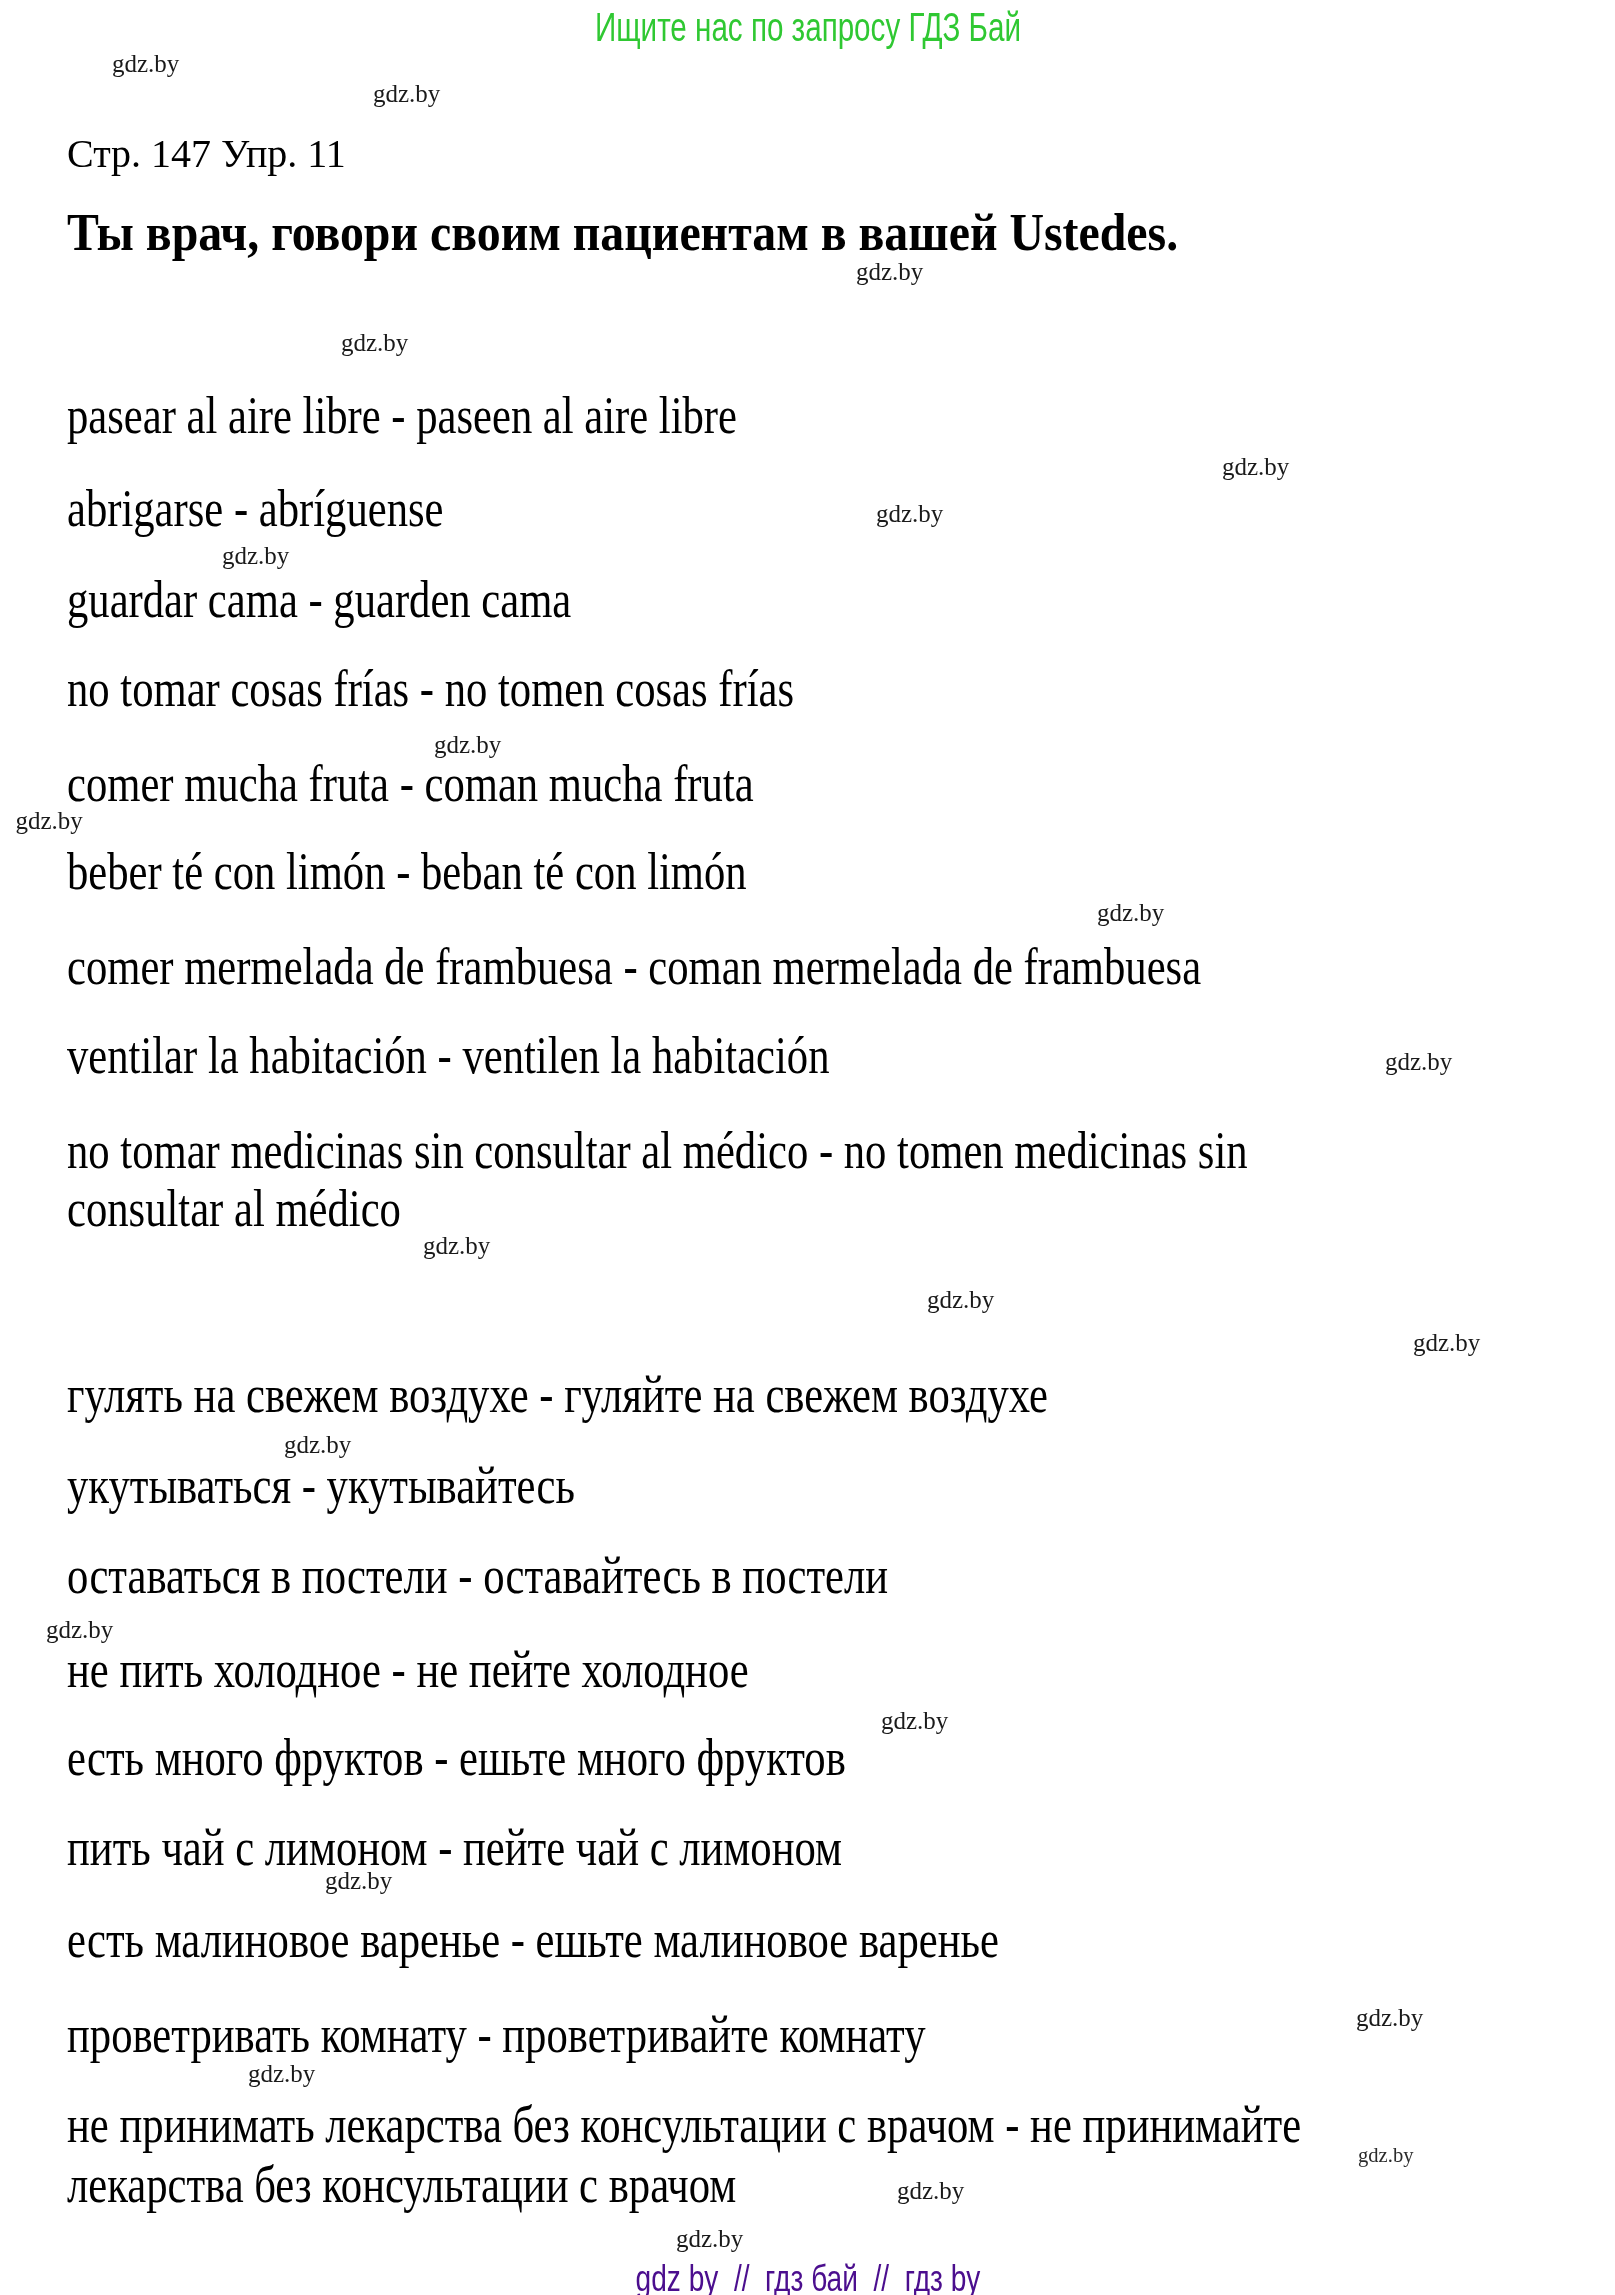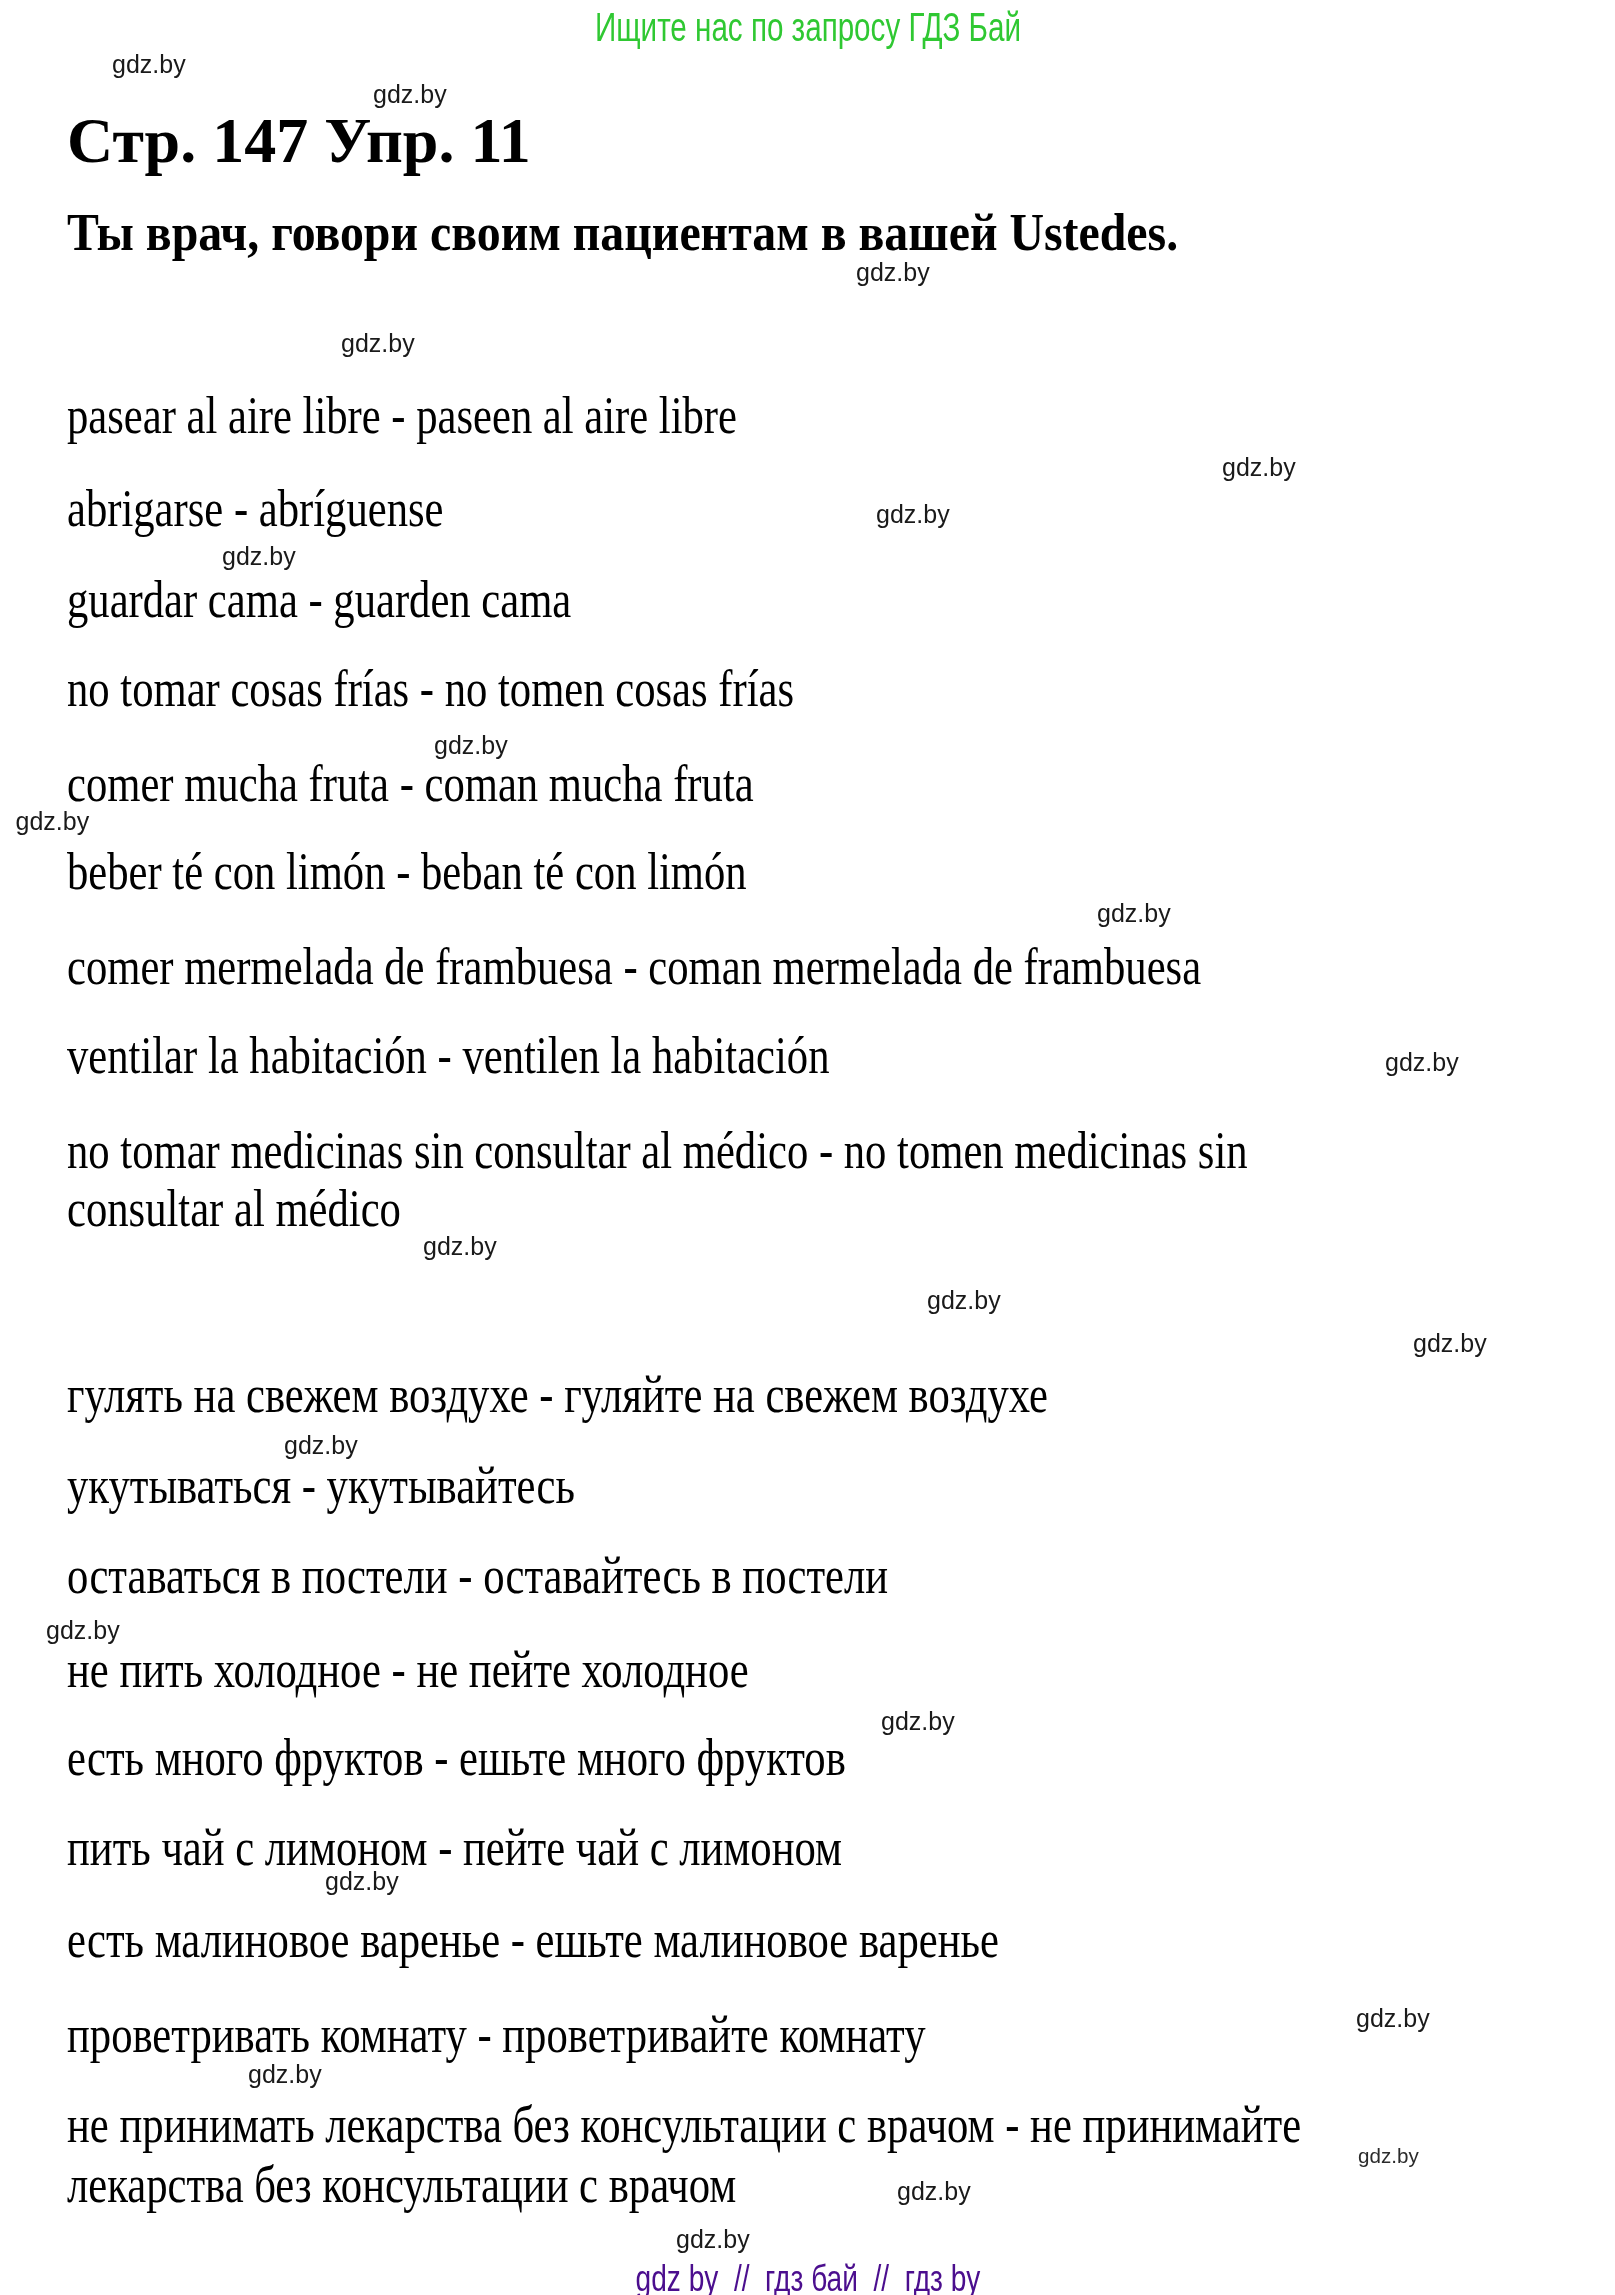--- a/index.html
+++ b/index.html
@@ -15,31 +15,31 @@
     position:absolute;
     top:5.2px;left:50%;
     transform:translateX(-50%) scaleX(0.74);
     transform-origin:center top;
     font-family:"Liberation Sans", sans-serif;
     font-size:40px;
     white-space:nowrap;
   }
   .wm{
     position:absolute;
-    font-family:Liberation Sans, sans-serif;
+    font-family:Liberation Serif, serif;
     font-size:25px;
     color:#1a1a1a;
     white-space:nowrap;
   }
   .wm.small{font-size:20.6px;color:#2b2b2b;}
   .doc-title{
     position:absolute;
-    top:104px;left:67px;
-    font-weight:bold;
-    font-size:64px;
+    top:130px;left:67px;
+    font-weight:normal;
+    font-size:40px;
     white-space:nowrap;
   }
   .doc-heading{
     position:absolute;
     top:203px;left:67px;
     font-weight:bold;
     font-size:52px;
     transform:scaleX(0.92);
     transform-origin:left top;
     white-space:nowrap;

